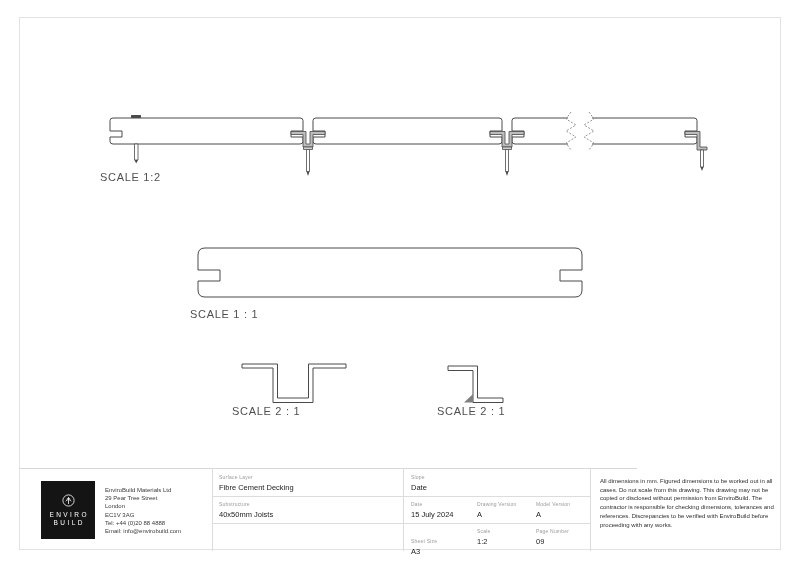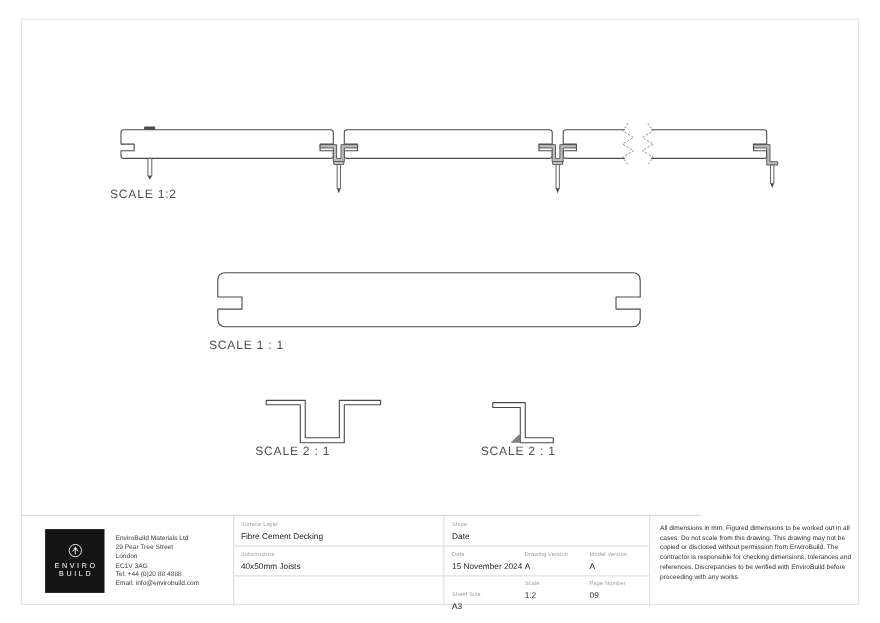--- a/index.html
+++ b/index.html
@@ -129,21 +129,21 @@
       <div class="tb-label">Substructure</div>
       <div class="tb-value">40x50mm Joists</div>
     </div>
 
     <div class="tb-field" style="left:392px;top:5px">
       <div class="tb-label">Slope</div>
       <div class="tb-value">Date</div>
     </div>
     <div class="tb-field" style="left:392px;top:32px">
       <div class="tb-label">Date</div>
-      <div class="tb-value">15 November 2024</div>
+      <div class="tb-value">15 July 2024</div>
     </div>
     <div class="tb-field" style="left:458px;top:32px">
       <div class="tb-label">Drawing Version</div>
       <div class="tb-value">A</div>
     </div>
     <div class="tb-field" style="left:517px;top:32px">
       <div class="tb-label">Model Version</div>
       <div class="tb-value">A</div>
     </div>
     <div class="tb-field" style="left:392px;top:69px">

